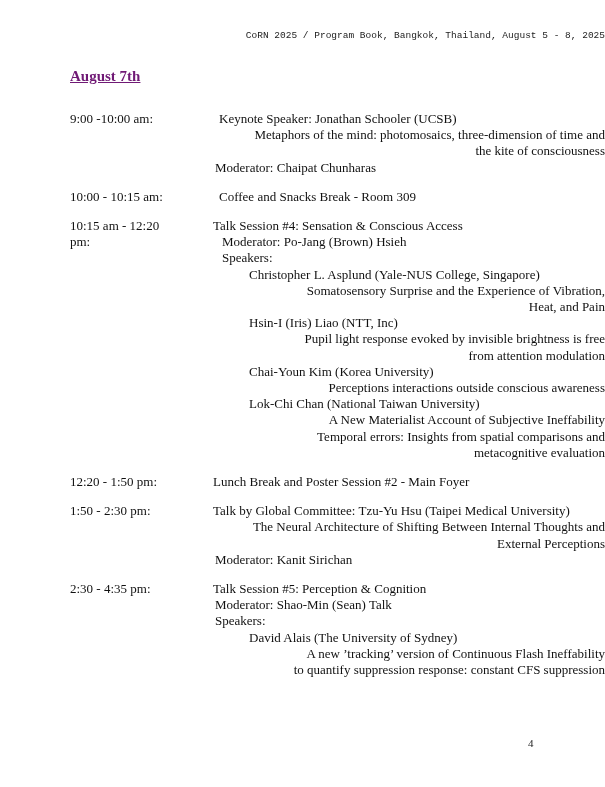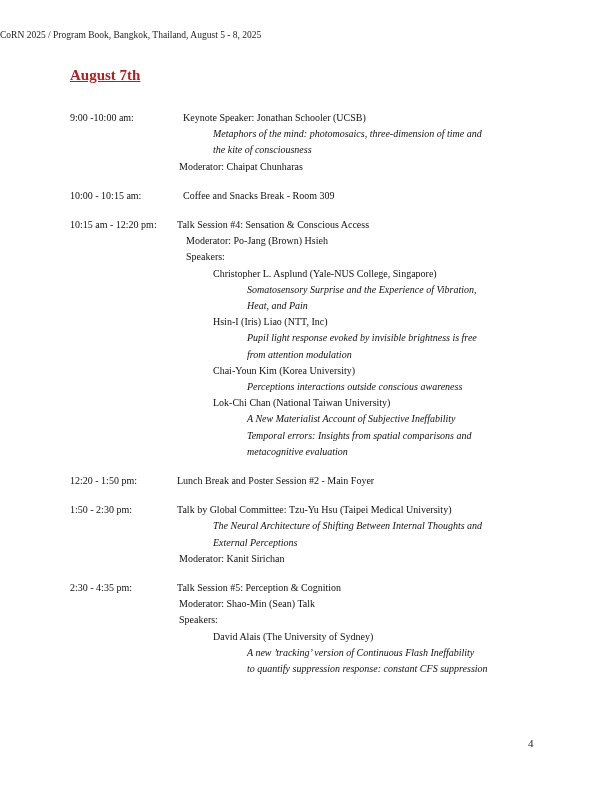--- a/index.html
+++ b/index.html
@@ -10,68 +10,70 @@
   body {
     width: 605px;
     height: 787px;
     position: relative;
     font-family: "Liberation Serif", "DejaVu Serif", serif;
     color: #111111;
     overflow: hidden;
   }
   .doc-header {
     padding-top: 30px;
-    text-align: left;
+    text-align: right;
     font-size: 9.5px;
     color: #1c1c1c;
+    font-family: Liberation Mono, monospace;
   }
   .page-heading {
     margin: 27px 0 0 70px;
     font-size: 15px;
     font-weight: bold;
     text-decoration: underline;
     line-height: 17px;
   }
   .schedule {
     margin: 26px 0 0 70px;
-    font-size: 10px;
+    font-size: 13px;
     line-height: 16.2px;
   }
   .entry {
     display: flex;
     margin-bottom: 13px;
   }
   .entry .time {
     flex: 0 0 107px;
     width: 107px;
   }
   .entry .lines {
     flex: 1 1 auto;
   }
   .line {
     white-space: nowrap;
+    margin-left: 36px;
   }
   .line.italic {
-    font-style: italic;
+    text-align: right;
   }
   .page-number {
     position: absolute;
     top: 737px;
     left: 528px;
     font-size: 11px;
     color: #222222;
   }
 </style>
 </head>
 <body>
 
 <div>
   <div class="doc-header">CoRN 2025 / Program Book, Bangkok, Thailand, August 5 - 8, 2025</div>
 
-  <div class="page-heading" style="color: #b91c1c;">August 7th</div>
+  <div class="page-heading" style="color: #701a75;">August 7th</div>
 
   <div class="schedule" id="schedule">
       <div class="entry">
         <div class="time">9:00 -10:00 am:</div>
         <div class="lines">
           <div class="line" style="padding-left: 6px;">Keynote Speaker: Jonathan Schooler (UCSB)</div>
           <div class="line italic" style="padding-left: 36px;">Metaphors of the mind: photomosaics, three-dimension of time and</div>
           <div class="line italic" style="padding-left: 36px;">the kite of consciousness</div>
           <div class="line" style="padding-left: 2px;">Moderator: Chaipat Chunharas</div>
         </div>

